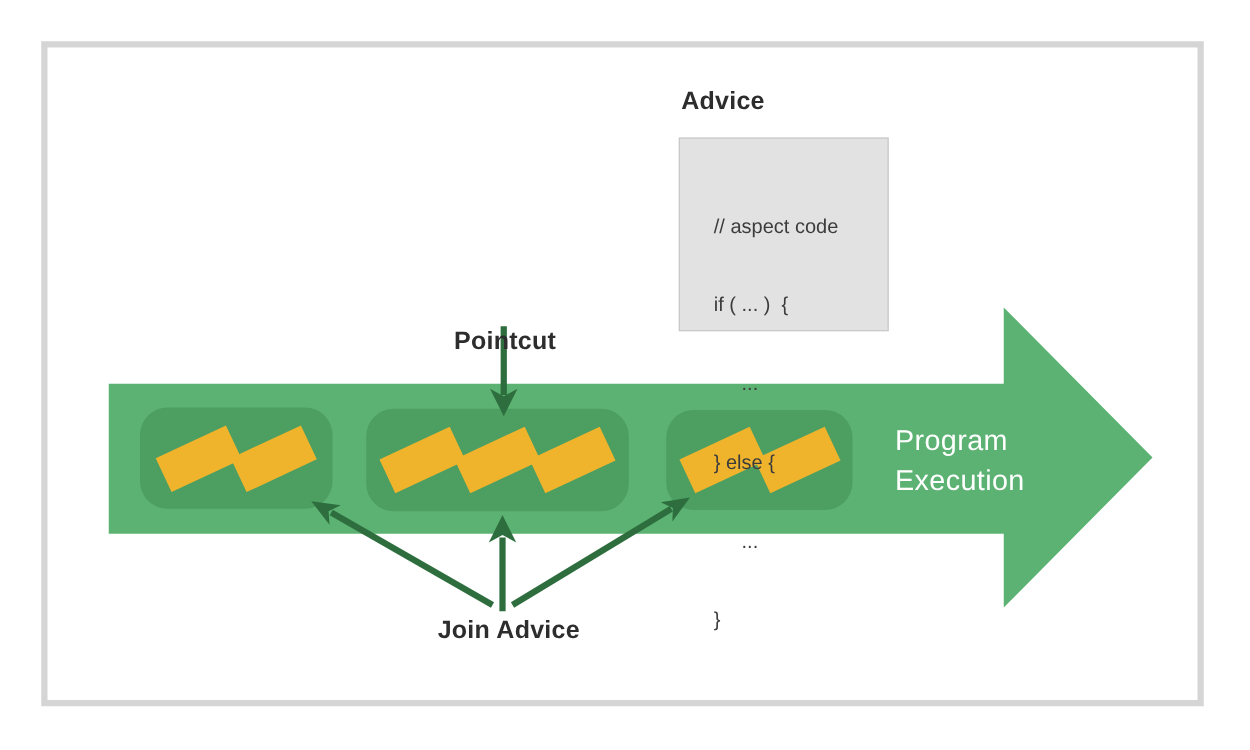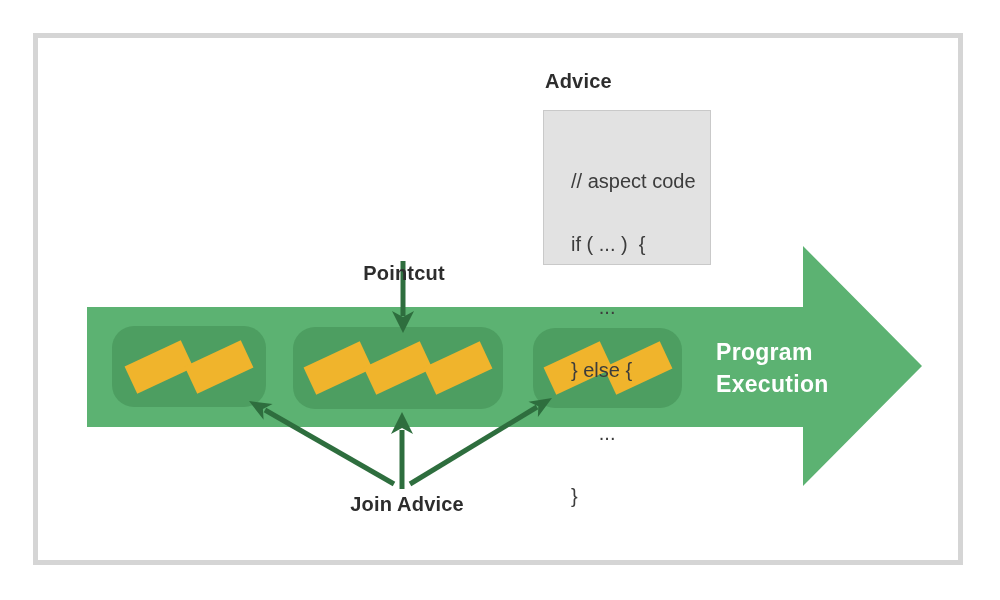--- a/index.html
+++ b/index.html
@@ -86,31 +86,31 @@
   .code-box {
     position: absolute;
     left: 543px;
     top: 110px;
     width: 168px;
     height: 155px;
     box-sizing: border-box;
     background: var(--code-box-background, #e2e2e2);
     border: 1px solid var(--code-box-border, #c9c9c9);
     padding: 18px 0 0 27px;
-    font-size: 20px;
+    font-size: 16px;
     line-height: 21px;
     color: var(--code-text, #3c3c3c);
     white-space: pre;
   }
 
   .prog {
     left: 716px;
     top: 336px;
     font-size: 23px;
-    font-weight: bold;
+    font-weight: normal;
     line-height: 32px;
     letter-spacing: 0.3px;
     color: var(--program-text, #ffffff);
     white-space: nowrap;
   }
 </style>
 </head>
 <body>
 
 <div class="stage" data-name="diagram-canvas">

